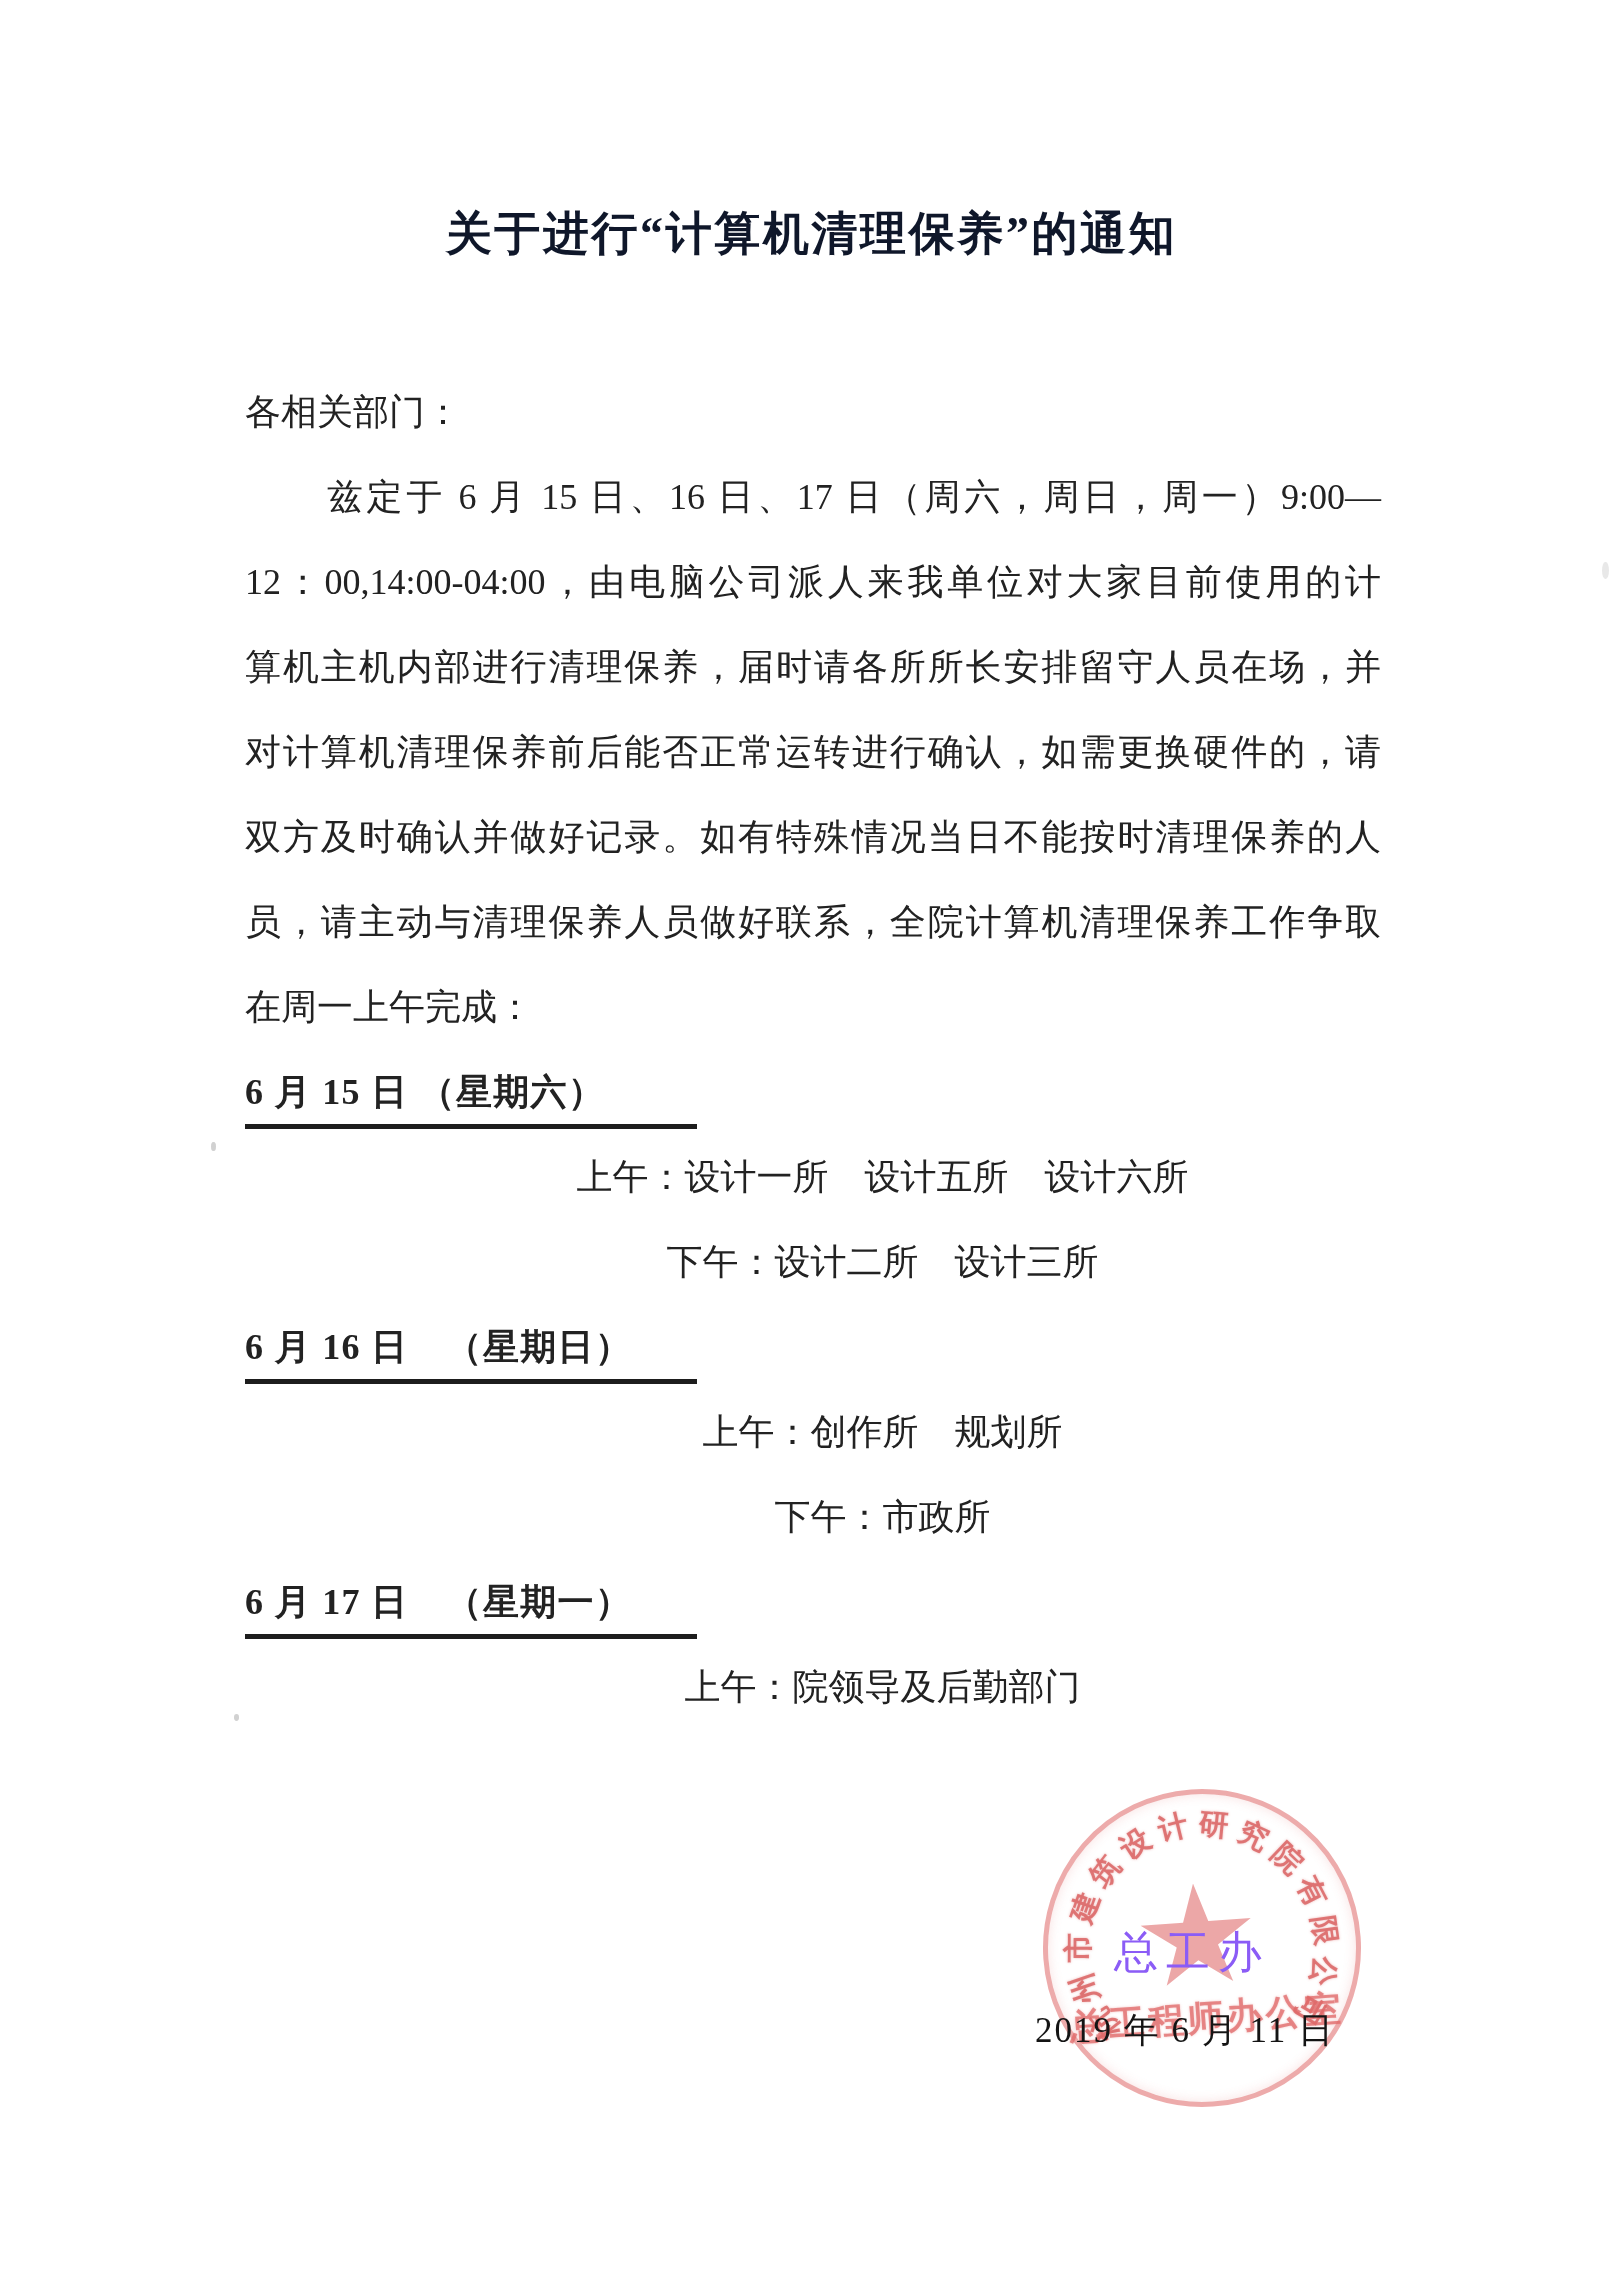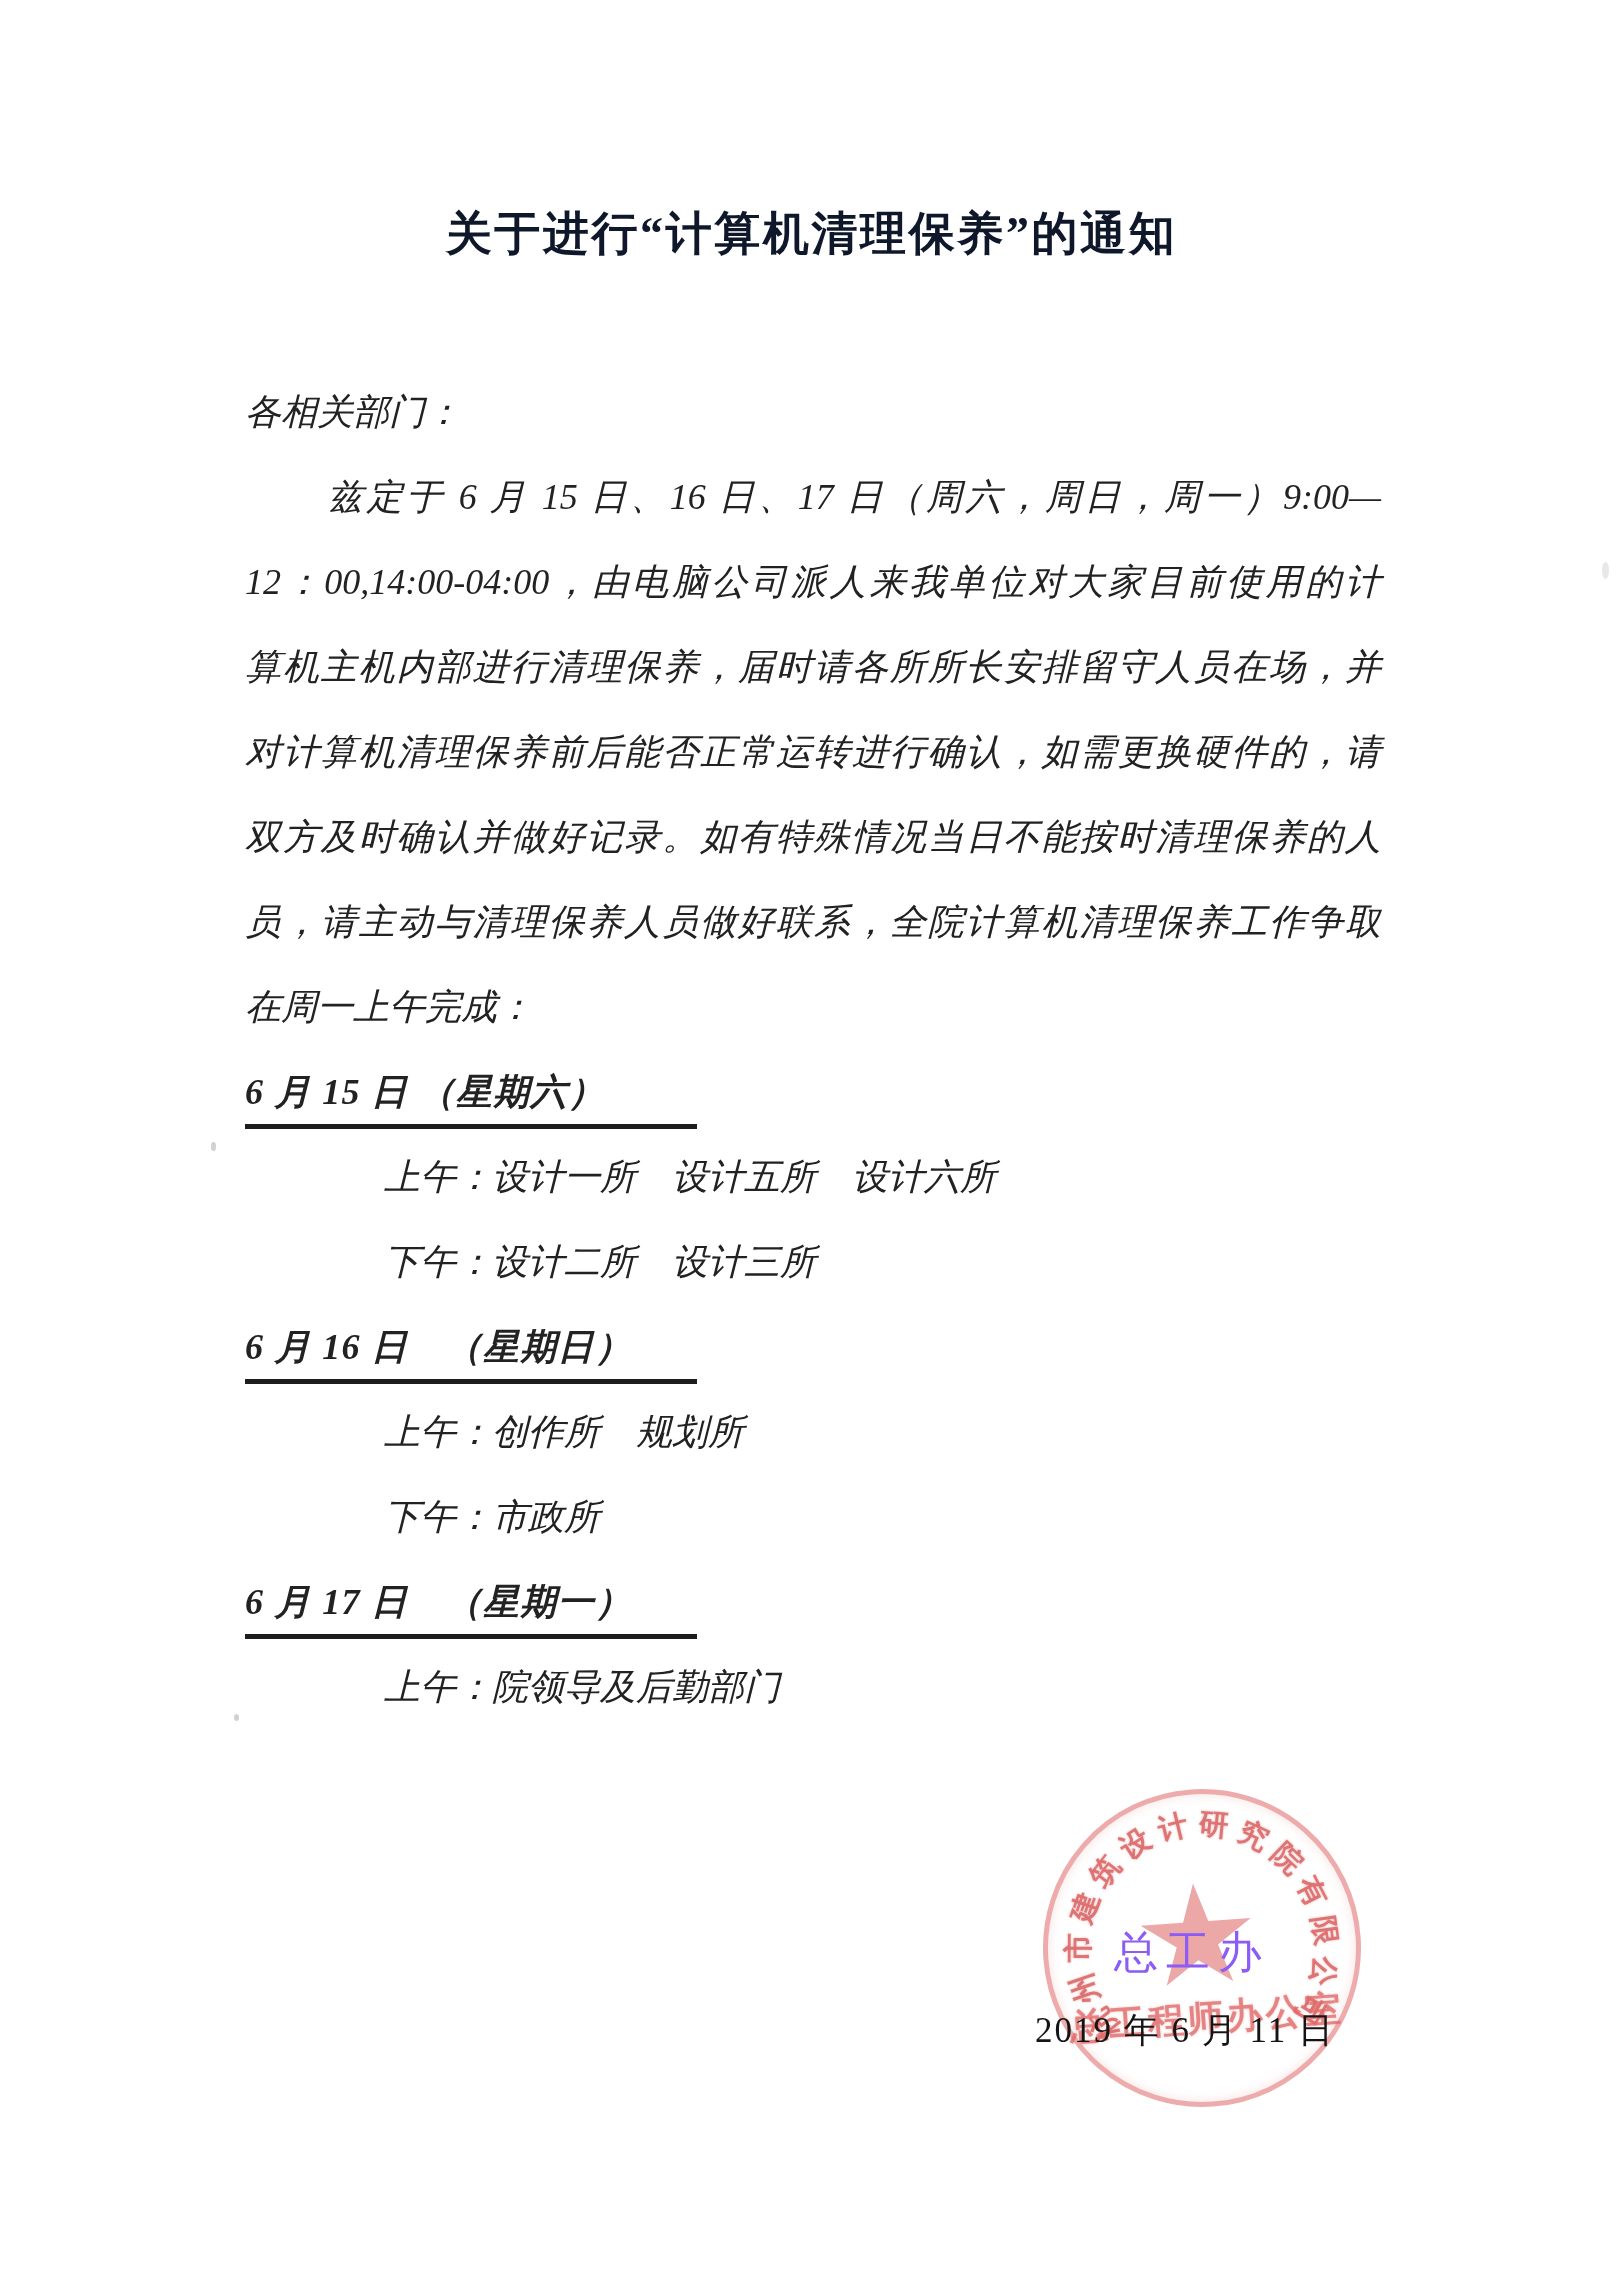--- a/index.html
+++ b/index.html
@@ -28,21 +28,20 @@
   }
 
   
   .content {
     position: absolute;
     left: 245px;
     top: 370px;
     width: 1136px;
     font-size: 36px;
     color: #222;
-    font-style: italic;
   }
   .line {
     height: 85px;
     line-height: 85px;
     white-space: nowrap;
   }
   .line.justify {
     white-space: normal;
     text-align: justify;
     text-align-last: justify;
@@ -54,21 +53,21 @@
   .date-heading {
     display: inline-block;
     min-width: 452px;
     font-weight: bold;
     line-height: 41px;
     margin-top: 21.6px;
     padding-bottom: 11px;
     border-bottom: 5.9px solid #1d1d1d;
     letter-spacing: 1.3px;
   }
-  .sched-row { padding-left: 139px; }
+  .sched-row { padding-left: 139px; text-align: center; }
 
   
   .signature {
     position: absolute;
     left: 1114px; top: 1923px;
     font-size: 44px;
     letter-spacing: 7.9px;
     color: #8b5cf6;
     z-index: 5;
   }

